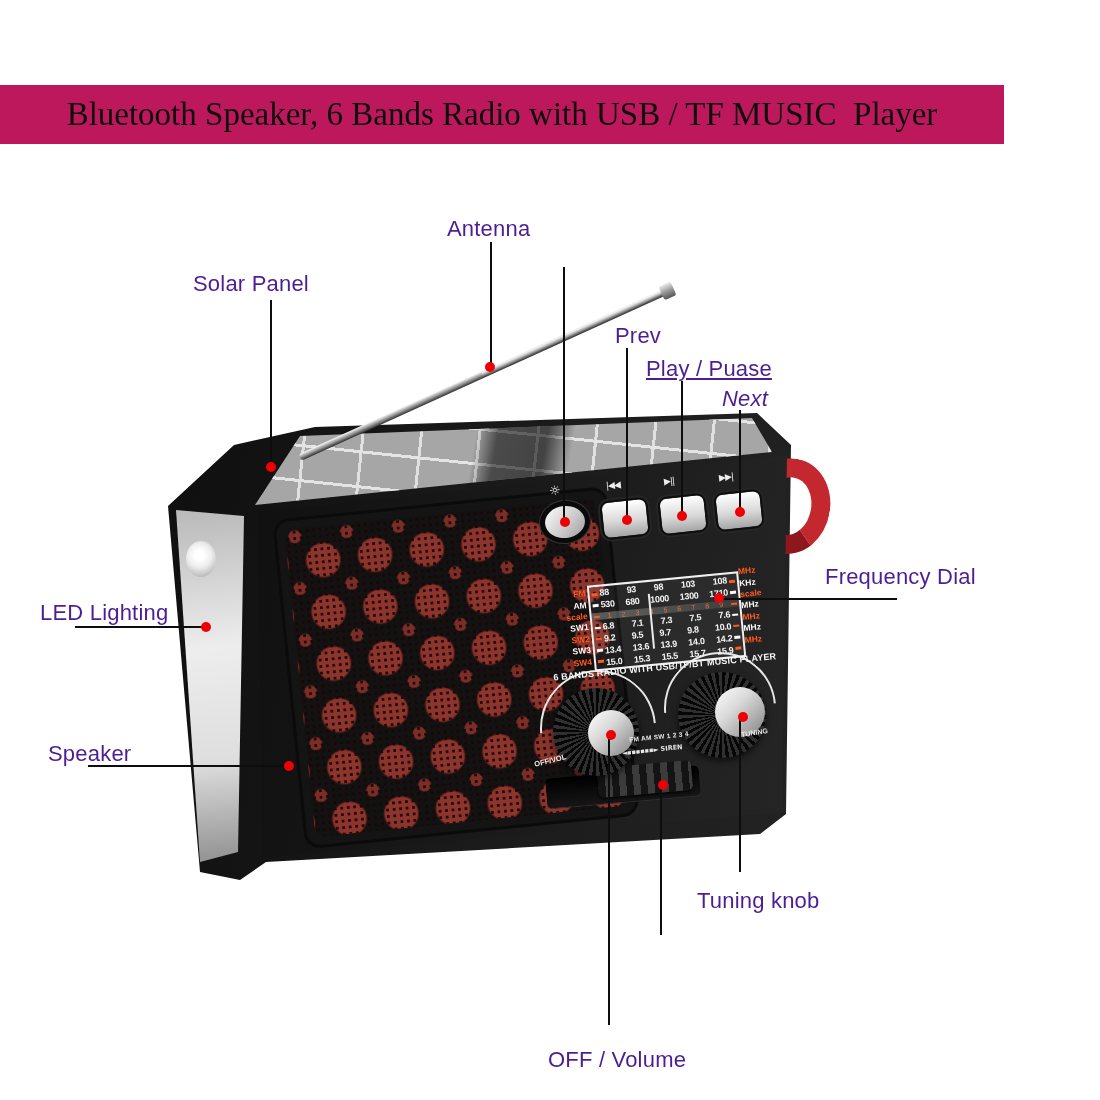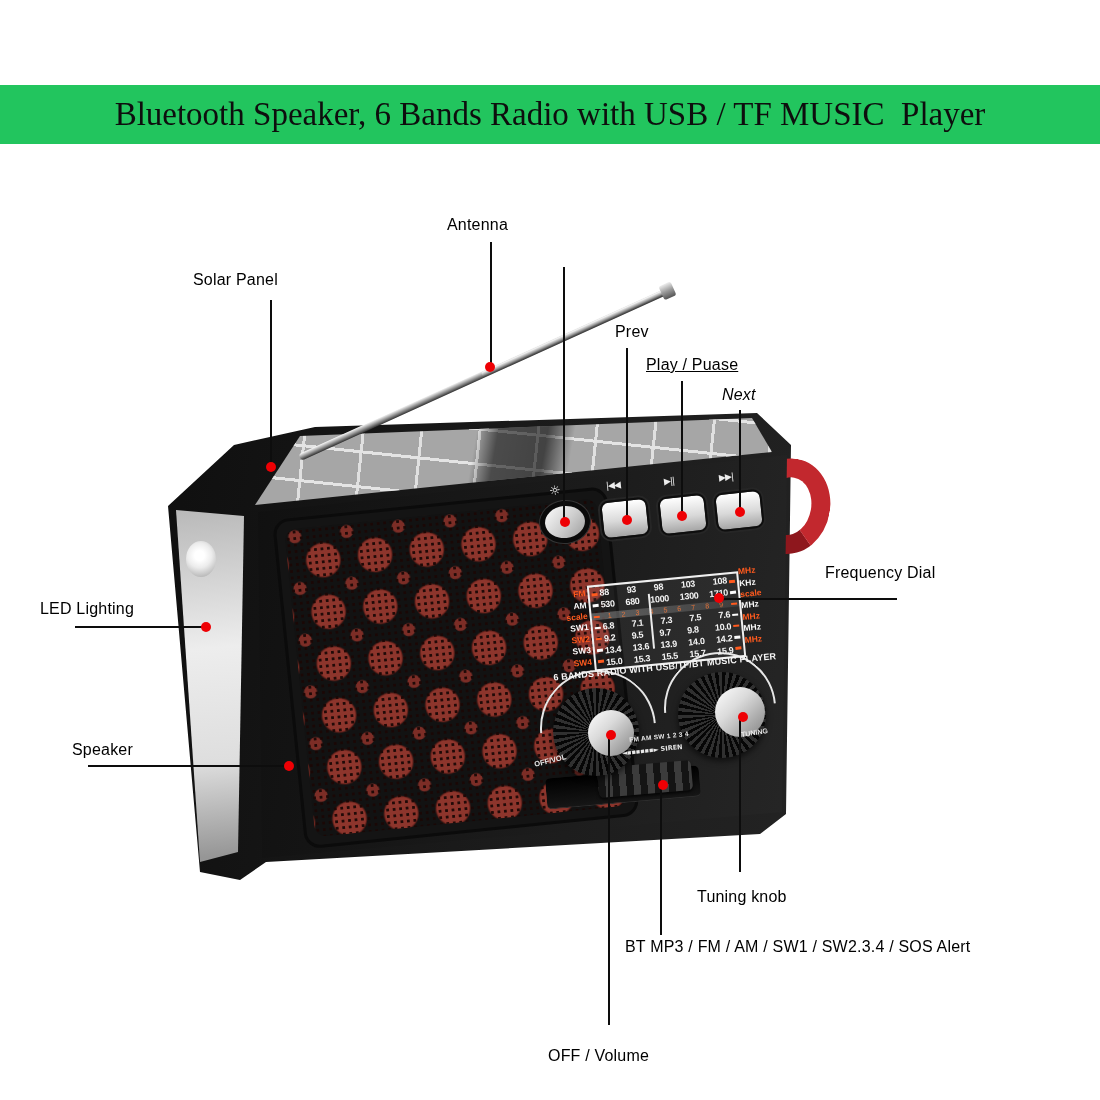--- a/index.html
+++ b/index.html
@@ -1,37 +1,37 @@
 <!DOCTYPE html>
 <html><head>
 <meta charset="utf-8">
 <style>
   html,body{margin:0;padding:0;background:#fff;}
   #canvas{position:relative;width:1100px;height:1100px;background:#ffffff;overflow:hidden;
           font-family:"Liberation Sans",sans-serif;color:#141414;}
 
   
-  .banner{position:absolute;left:0;top:85px;width:1100px;height:59px;background:#22c55e;
+  .banner{position:absolute;left:0;top:85px;width:1004px;height:59px;background:#be185d;
           display:flex;align-items:center;justify-content:center;}
   .banner .t{font-family:"Liberation Serif",serif;font-size:33px;color:#0e0e0e;white-space:pre;}
 
   
-  .lbl{position:absolute;font-size:16px;color:#000000;white-space:nowrap;z-index:35;letter-spacing:.2px;}
+  .lbl{position:absolute;font-size:22px;color:#4c1d95;white-space:nowrap;z-index:35;letter-spacing:.2px;}
   .ln{position:absolute;background:#0d0d0d;z-index:30;}
   .dot{position:absolute;width:10px;height:10px;border-radius:50%;background:#ee0004;z-index:40;}
 
   #lbl-antenna{left:447px;top:216px;}   #ln-antenna{left:490px;top:242px;width:2px;height:125px;}  #dot-antenna{left:485px;top:362px;}
   #lbl-leddesk{left:527px;top:243px;}   #ln-leddesk{left:563px;top:267px;width:2px;height:255px;}  #dot-leddesk{left:560px;top:517px;}
   #lbl-solar{left:193px;top:271px;}     #ln-solar{left:270px;top:300px;width:2px;height:167px;}    #dot-solar{left:266px;top:462px;}
   #lbl-prev{left:615px;top:323px;}      #ln-prev{left:626px;top:348px;width:2px;height:170px;}     #dot-prev{left:622px;top:515px;}
   #lbl-play{left:646px;top:356px;text-decoration:underline;}      #ln-play{left:681px;top:381px;width:2px;height:134px;}     #dot-play{left:677px;top:511px;}
   #lbl-next{left:722px;top:386px;font-style:italic;}      #ln-next{left:739px;top:410px;width:2px;height:102px;}     #dot-next{left:735px;top:507px;}
   #lbl-freq{left:825px;top:564px;}      #ln-freq{left:719px;top:598px;width:178px;height:2px;}     #dot-freq{left:714px;top:593px;}
   #lbl-ledside{left:20px;top:600px;margin-left:20px;}    #ln-ledside{left:75px;top:626px;width:131px;height:2px;}   #dot-ledside{left:201px;top:622px;}
-  #lbl-speaker{left:48px;top:741px;margin-left:24px;}    #ln-speaker{left:88px;top:765px;width:201px;height:2px;}   #dot-speaker{left:284px;top:761px;}
+  #lbl-speaker{left:48px;top:741px;}    #ln-speaker{left:88px;top:765px;width:201px;height:2px;}   #dot-speaker{left:284px;top:761px;}
   #lbl-tuning{left:697px;top:876px;margin-top:12px;}    #ln-tuning{left:739px;top:717px;width:2px;height:155px;}   #dot-tuning{left:738px;top:712px;}
   #lbl-bt{left:625px;top:938px;}        #ln-bt{left:660px;top:785px;width:2px;height:150px;}       #dot-bt{left:658px;top:780px;}
   #lbl-offvol{left:548px;top:1030px;margin-top:17px;}   #ln-offvol{left:608px;top:735px;width:2px;height:290px;}   #dot-offvol{left:606px;top:730px;}
 
   
   .part{position:absolute;}
   #body-base{left:163px;top:410px;width:640px;height:470px;z-index:10;
     background:linear-gradient(100deg,#0f0f0f,#1c1c1c 60%,#232323);
     clip-path:polygon(5px 96px,71px 35px,152px 17px,594px 3px,628px 35px,623px 404px,597px 424px,103px 452px,77px 470px,37px 462px);}
   #handle{left:748px;top:458px;width:80px;height:98px;z-index:12;transform:rotate(10deg);}
@@ -317,21 +317,20 @@
   <div class="dot" id="dot-ledside"></div>
 
   <div class="lbl" id="lbl-speaker">Speaker</div>
   <div class="ln" id="ln-speaker"></div>
   <div class="dot" id="dot-speaker"></div>
 
   <div class="lbl" id="lbl-tuning">Tuning knob</div>
   <div class="ln" id="ln-tuning"></div>
   <div class="dot" id="dot-tuning"></div>
 
-  <div class="lbl" id="lbl-bt">BT MP3 / FM / AM / SW1 / SW2.3.4 / SOS Alert</div>
   <div class="ln" id="ln-bt"></div>
   <div class="dot" id="dot-bt"></div>
 
   <div class="lbl" id="lbl-offvol">OFF / Volume</div>
   <div class="ln" id="ln-offvol"></div>
   <div class="dot" id="dot-offvol"></div>
 
 </div>
 
 </body></html>

